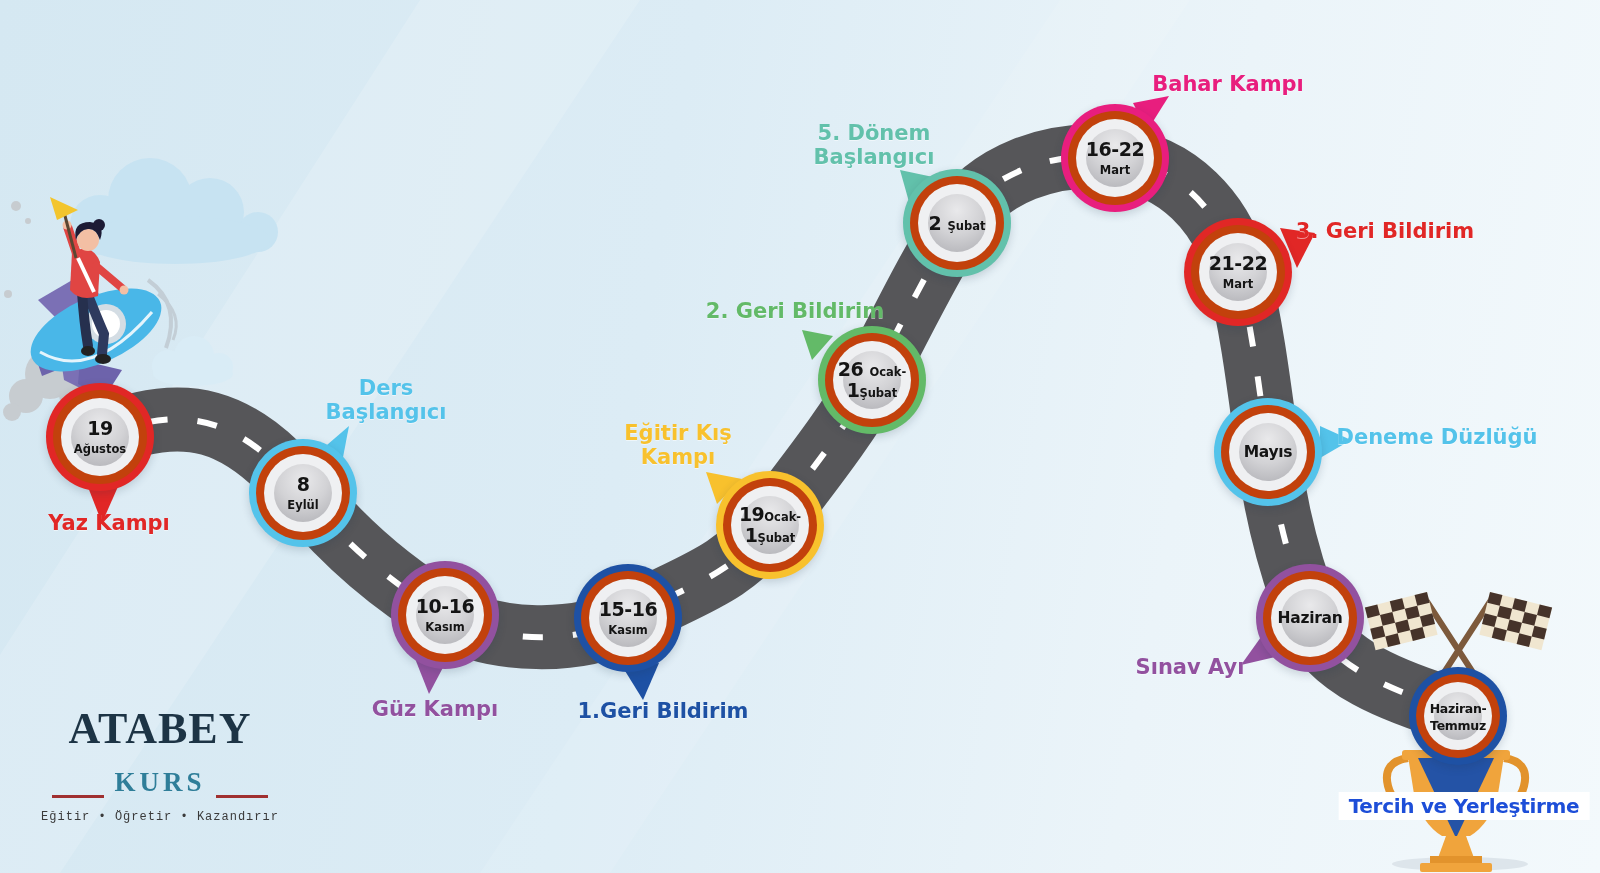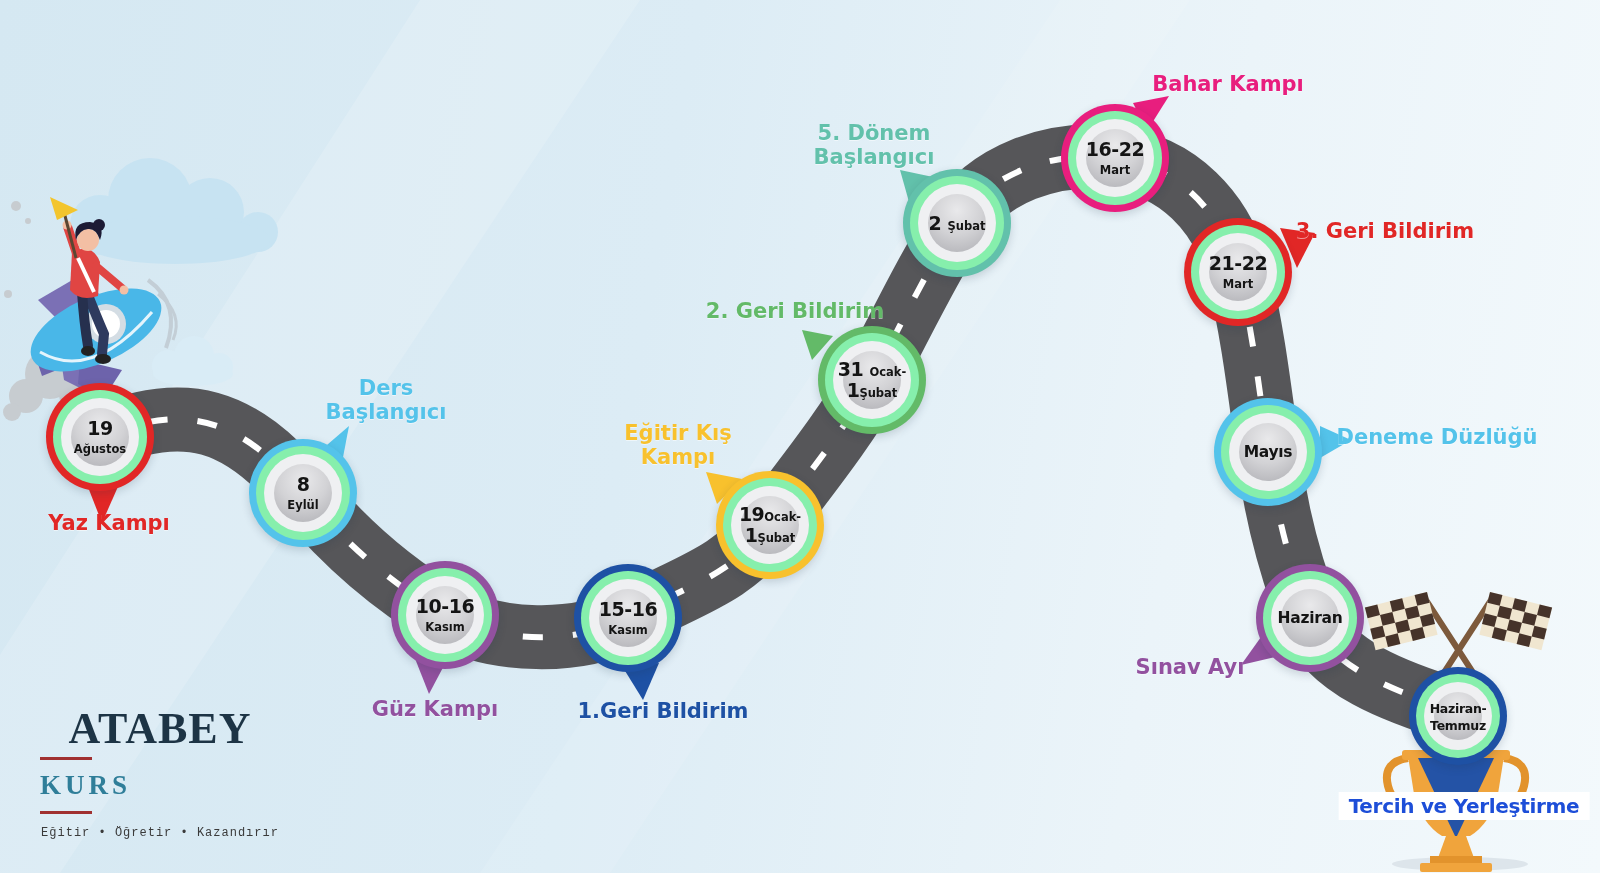--- a/index.html
+++ b/index.html
@@ -13,41 +13,41 @@
   
   .header { position:absolute; left:20px; top:40px; width:440px; text-align:center; }
   .header h1 { margin:0; font-size:34px; font-weight:bold; letter-spacing:-1px; color:#22404f; white-space:nowrap; }
   .years-row { display:flex; align-items:center; justify-content:center; gap:12px; margin-top:3px; }
   .red-line { width:88px; height:3px; background:#a03030; }
   .years { font-style:italic; font-size:29px; font-weight:bold; color:#2f7e99; letter-spacing:1px; }
 
   
   .milestone { position:absolute; border-radius:50%; padding:7px; box-sizing:border-box;
                box-shadow:0 3px 8px rgba(30,50,70,.18); }
-  .m-road  { width:100%; height:100%; border-radius:50%; background:#86efac; padding:8px; box-sizing:border-box; }
+  .m-road  { width:100%; height:100%; border-radius:50%; background:#c2410c; padding:8px; box-sizing:border-box; }
   .m-white { width:100%; height:100%; border-radius:50%; background:#eff0f2; padding:10px; box-sizing:border-box; }
   .m-core  { width:100%; height:100%; border-radius:50%;
              background:radial-gradient(circle at 50% 28%, #e9e9eb 0%, #d2d2d5 48%, #aeaeb3 100%);
              display:flex; flex-direction:column; align-items:center; justify-content:center;
              text-align:center; color:#141414; }
   .m-line { line-height:1.08; white-space:nowrap; font-weight:bold; }
   .sz-xl { font-size:19px; letter-spacing:-0.5px; }
   .sz-lg { font-size:15.5px; letter-spacing:-0.3px; }
   .sz-md { font-size:12.5px; letter-spacing:-0.3px; }
   .sz-sm { font-size:11.5px; }
 
   .m-label { position:absolute; transform:translate(-50%,-50%); font-weight:bold; font-size:21px;
              text-align:center; white-space:nowrap; line-height:1.14;
              text-shadow:0 1px 0 rgba(255,255,255,.5); }
 
   
   .logo { position:absolute; left:40px; top:707px; width:240px; text-align:center; }
   .logo-name { font-family:"Liberation Serif","DejaVu Serif",serif; font-size:44px; font-weight:bold;
                color:#1d3445; letter-spacing:1px; line-height:1; }
-  .logo-sub-row { display:flex; align-items:flex-start; justify-content:center; gap:10px; margin-top:6px;flex-direction:column; }
+  .logo-sub-row { display:flex; align-items:flex-end; justify-content:center; gap:10px; margin-top:16px; }
   .logo-line { width:52px; height:3px; background:#a03030; }
   .logo-sub { font-family:"Liberation Serif","DejaVu Serif",serif; font-size:27px; font-weight:bold;
               color:#2f7e99; letter-spacing:4px; }
   .logo-tagline { margin-top:12px; font-size:12px; color:#3a3a3a; letter-spacing:1px;font-family:Liberation Mono, monospace; }
 
   
   .finish-band { position:absolute; left:1464px; top:806px; transform:translate(-50%,-50%);
                  background:#ffffff; padding:2px 10px; white-space:nowrap; }
   .finish-label { font-size:20px; font-weight:bold; color:#1d4ed8; letter-spacing:-0.3px; }
 </style>
@@ -257,21 +257,21 @@
       </div>
     </div>
     <div class="m-label" style="left: 678px; top: 446px; color: rgb(248, 193, 45);">
       <div>Eğitir Kış</div>
       <div>Kampı</div>
     </div>
     <div class="milestone" style="left: 818px; top: 326px; height: 108px; width: 108px; background: rgb(99, 186, 104);">
       <div class="m-road">
         <div class="m-white">
           <div class="m-core">
-            <div class="m-line"><span class="sz-xl">31 </span><span class="sz-sm">Ocak-</span></div>
+            <div class="m-line"><span class="sz-xl">26 </span><span class="sz-sm">Ocak-</span></div>
             <div class="m-line"><span class="sz-xl">1</span><span class="sz-sm">Şubat</span></div>
           </div>
         </div>
       </div>
     </div>
     <div class="m-label" style="left: 795px; top: 312px; color: rgb(99, 186, 104);">
       <div>2. Geri Bildirim</div>
     </div>
     <div class="milestone" style="left: 903px; top: 169px; height: 108px; width: 108px; background: rgb(98, 193, 171);">
       <div class="m-road">

